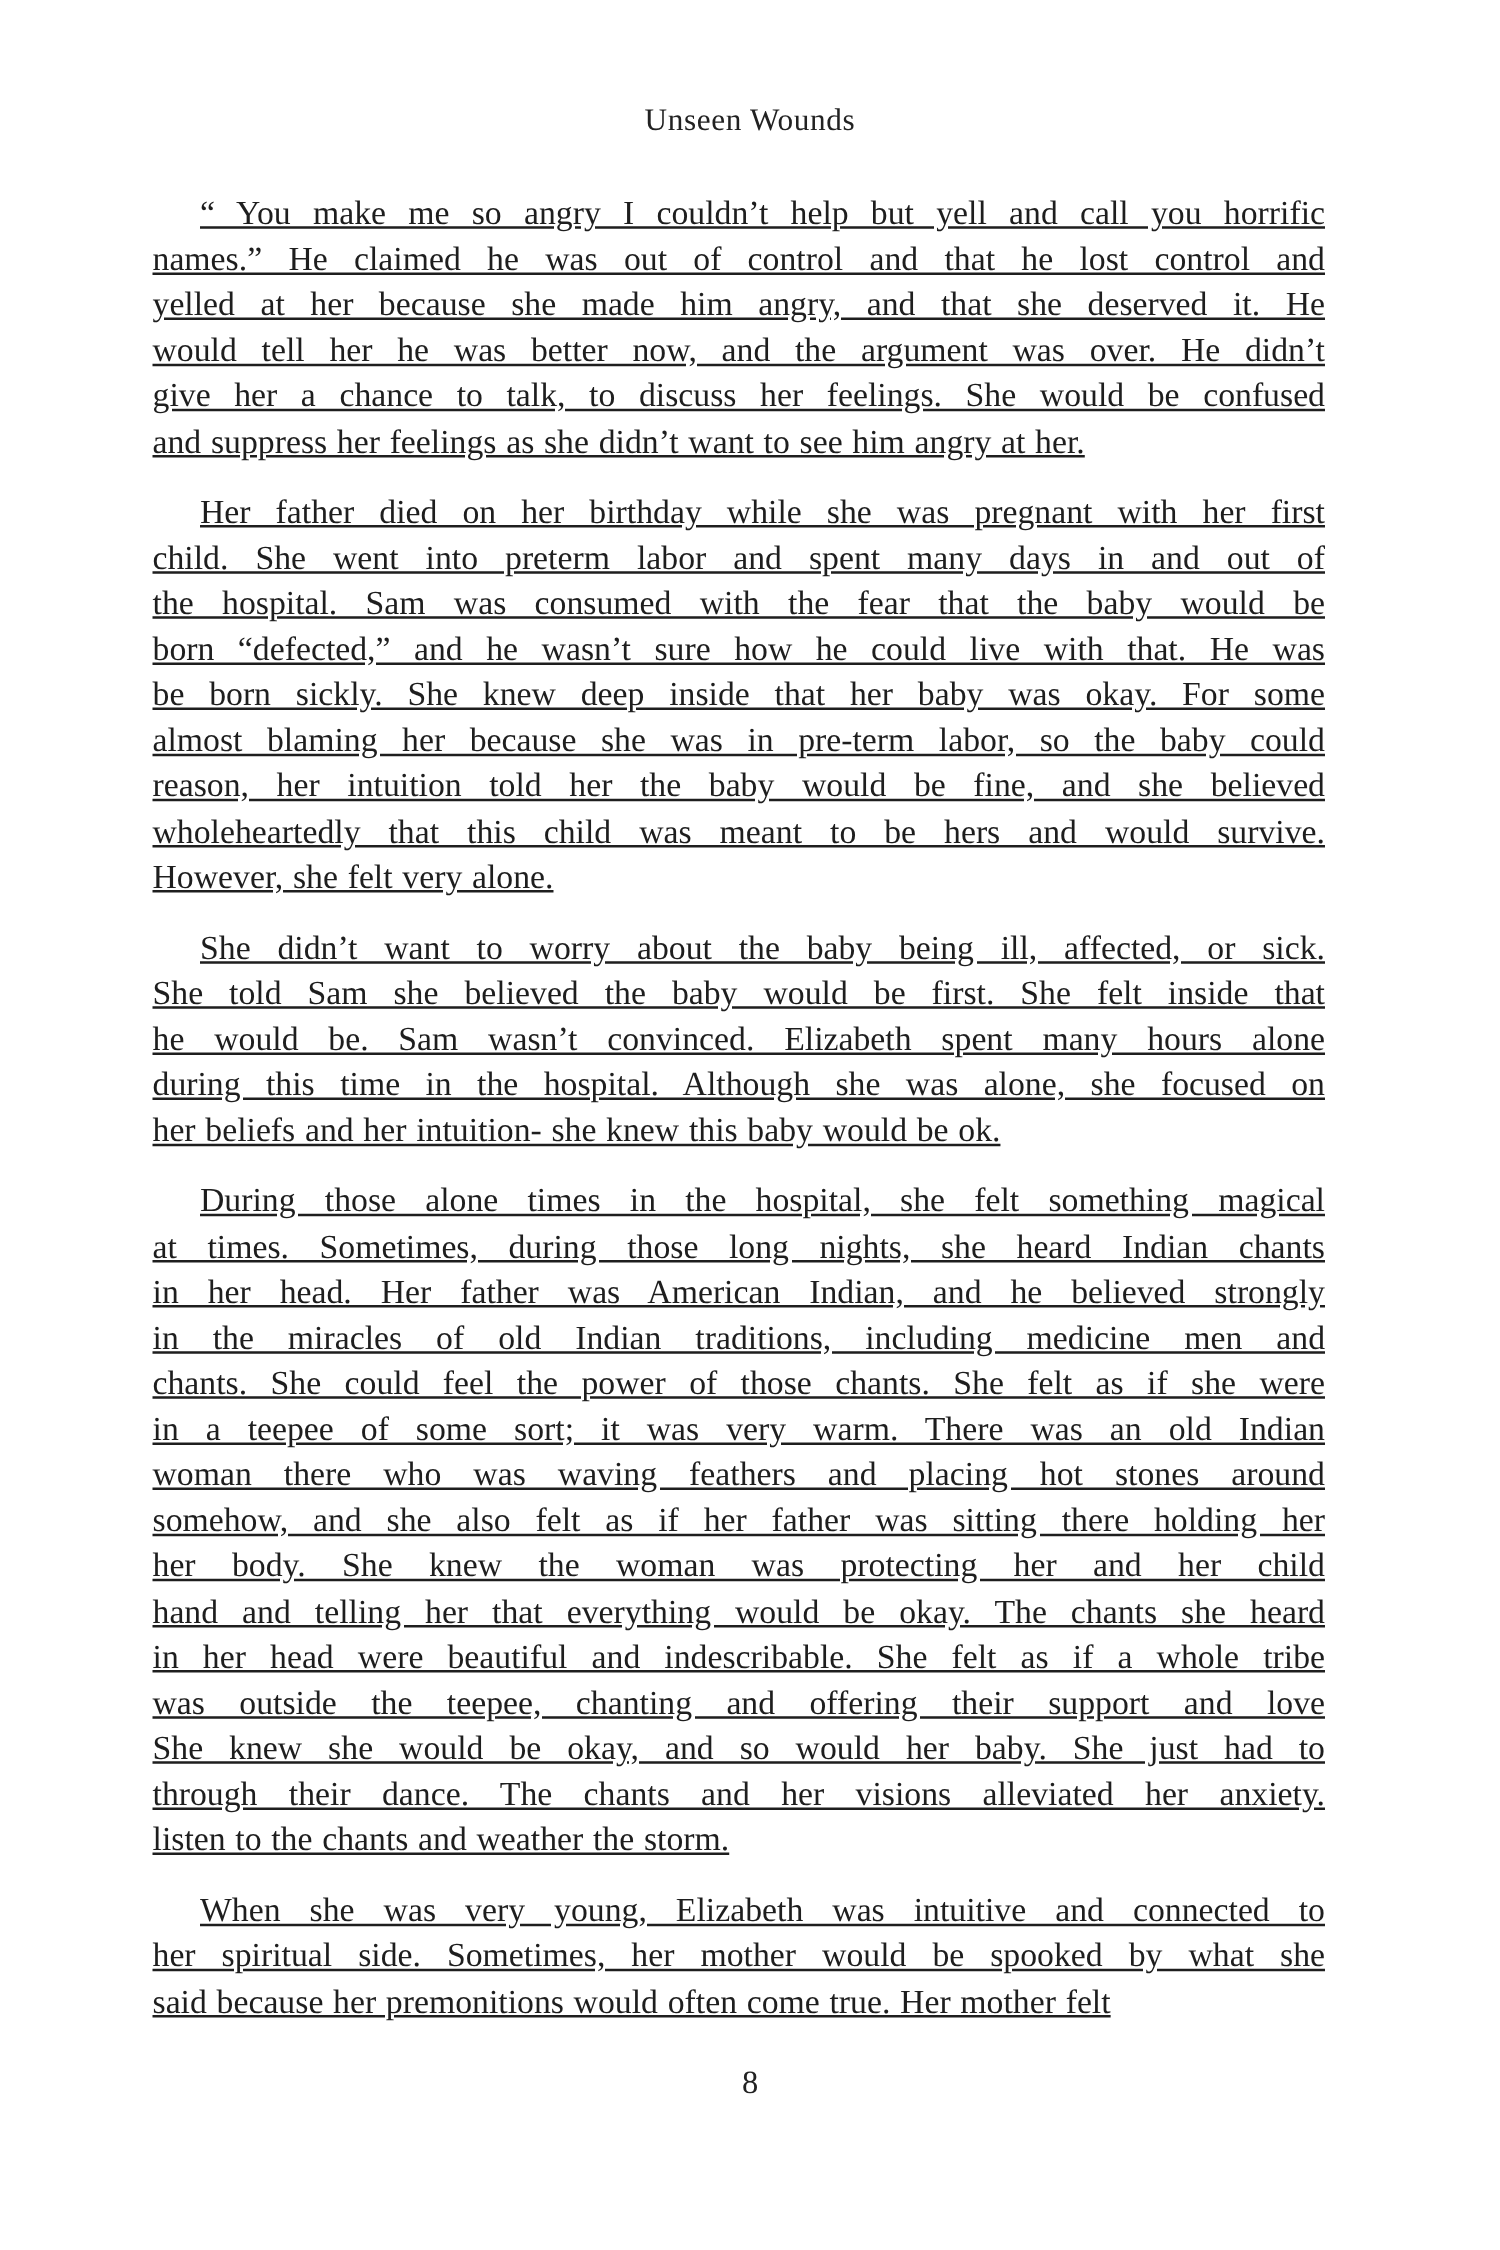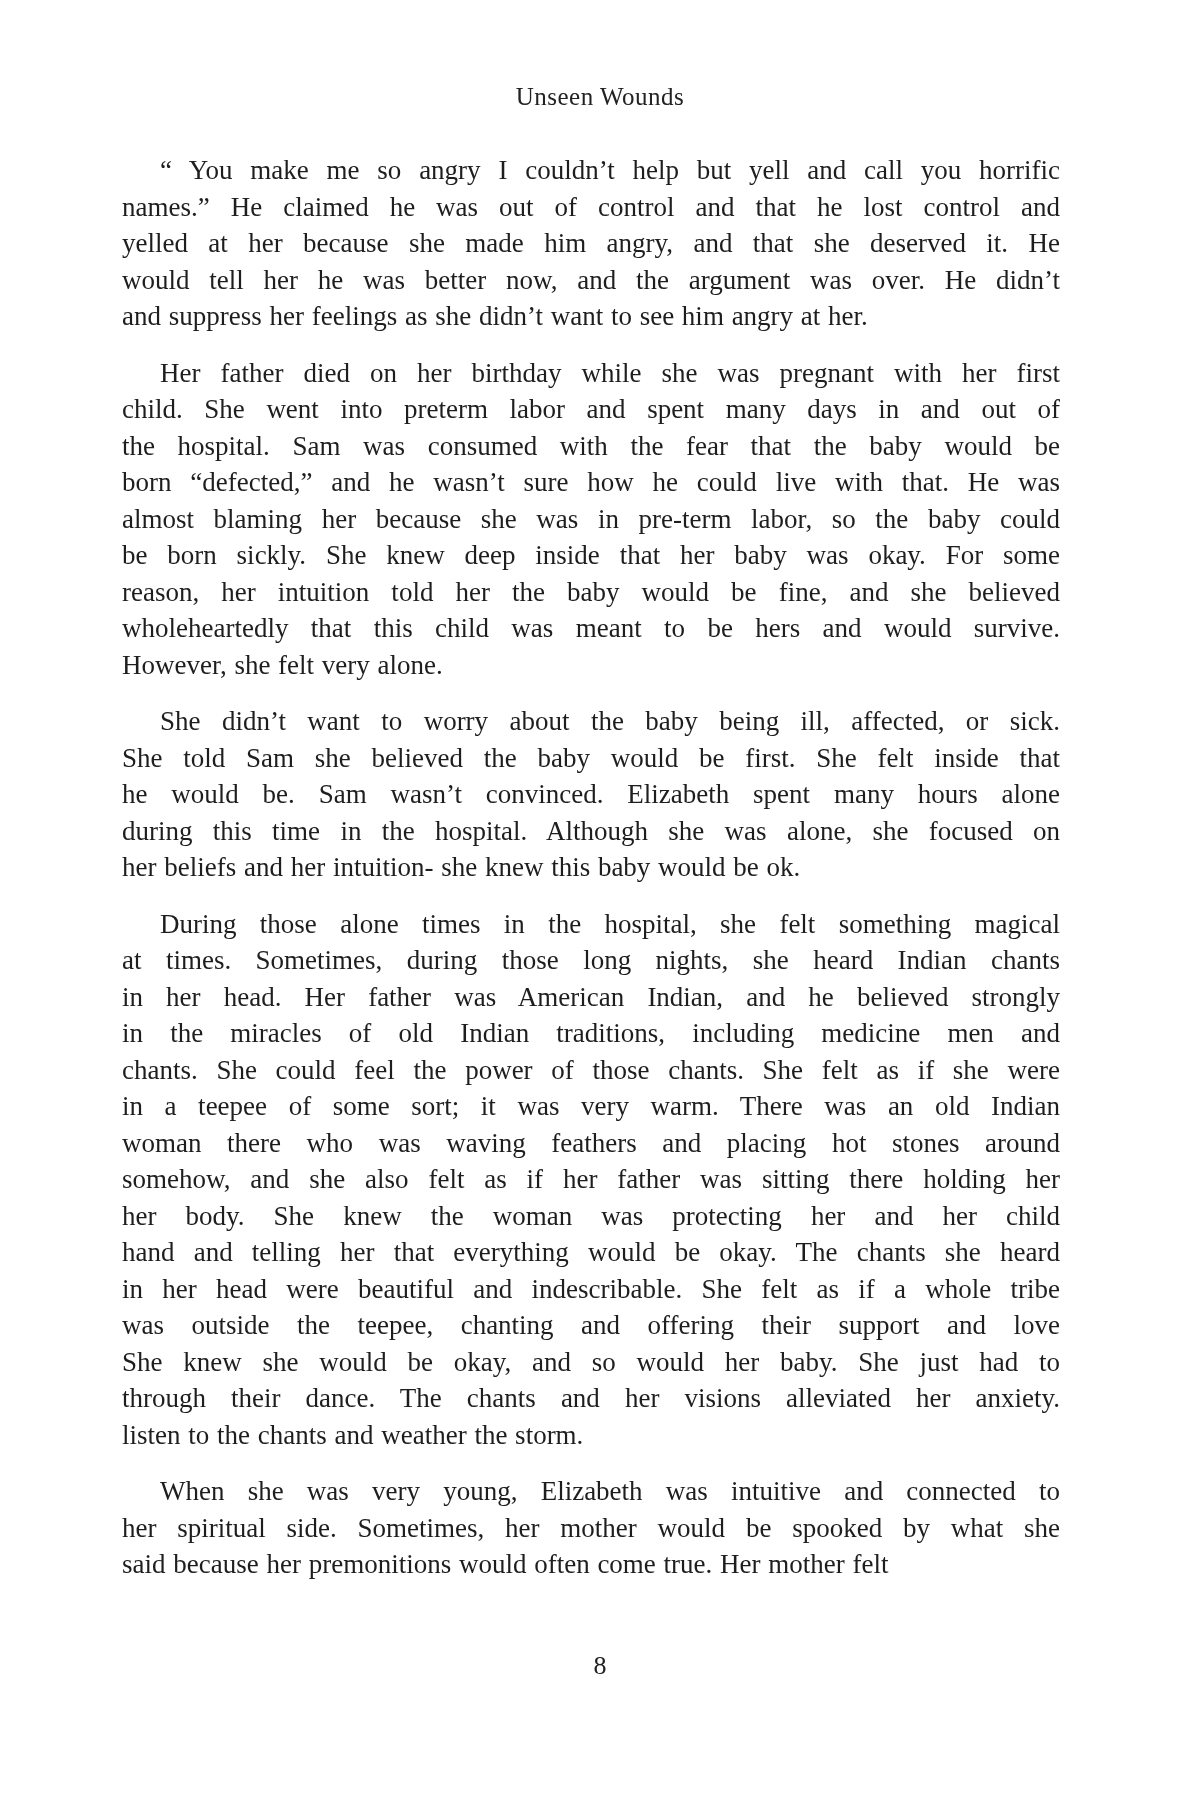--- a/index.html
+++ b/index.html
@@ -25,20 +25,21 @@
     font-size: 25px;
     line-height: 30px;
     letter-spacing: 0.5px;
     color: #222222;
   }
   .body-text {
     position: absolute;
     top: 152px;
     left: 122px;
     width: 938px;
+    text-decoration: underline;
   }
   .paragraph {
     margin: 0 0 20px 0;
   }
   .line {
     font-size: 27px;
     line-height: 36.5px;
     white-space: nowrap;
     text-align: justify;
     text-align-last: justify;
@@ -66,29 +67,30 @@
 
 <div class="page">
   <div class="running-header">Unseen Wounds</div>
 
   <div class="body-text" id="body-text">
       <div class="paragraph">
         <div class="line first">“ You make me so angry I couldn’t help but yell and call you horrific</div>
         <div class="line">names.” He claimed he was out of control and that he lost control and</div>
         <div class="line">yelled at her because she made him angry, and that she deserved it. He</div>
         <div class="line">would tell her he was better now, and the argument was over. He didn’t</div>
+        <div class="line">give her a chance to talk, to discuss her feelings. She would be confused</div>
         <div class="line last">and suppress her feelings as she didn’t want to see him angry at her.</div>
       </div>
       <div class="paragraph">
         <div class="line first">Her father died on her birthday while she was pregnant with her first</div>
         <div class="line">child. She went into preterm labor and spent many days in and out of</div>
         <div class="line">the hospital. Sam was consumed with the fear that the baby would be</div>
         <div class="line">born “defected,” and he wasn’t sure how he could live with that. He was</div>
+        <div class="line">be born sickly. She knew deep inside that her baby was okay. For some</div>
         <div class="line">almost blaming her because she was in pre-term labor, so the baby could</div>
-        <div class="line">be born sickly. She knew deep inside that her baby was okay. For some</div>
         <div class="line">reason, her intuition told her the baby would be fine, and she believed</div>
         <div class="line">wholeheartedly that this child was meant to be hers and would survive.</div>
         <div class="line last">However, she felt very alone.</div>
       </div>
       <div class="paragraph">
         <div class="line first">She didn’t want to worry about the baby being ill, affected, or sick.</div>
         <div class="line">She told Sam she believed the baby would be first. She felt inside that</div>
         <div class="line">he would be. Sam wasn’t convinced. Elizabeth spent many hours alone</div>
         <div class="line">during this time in the hospital. Although she was alone, she focused on</div>
         <div class="line last">her beliefs and her intuition- she knew this baby would be ok.</div>

